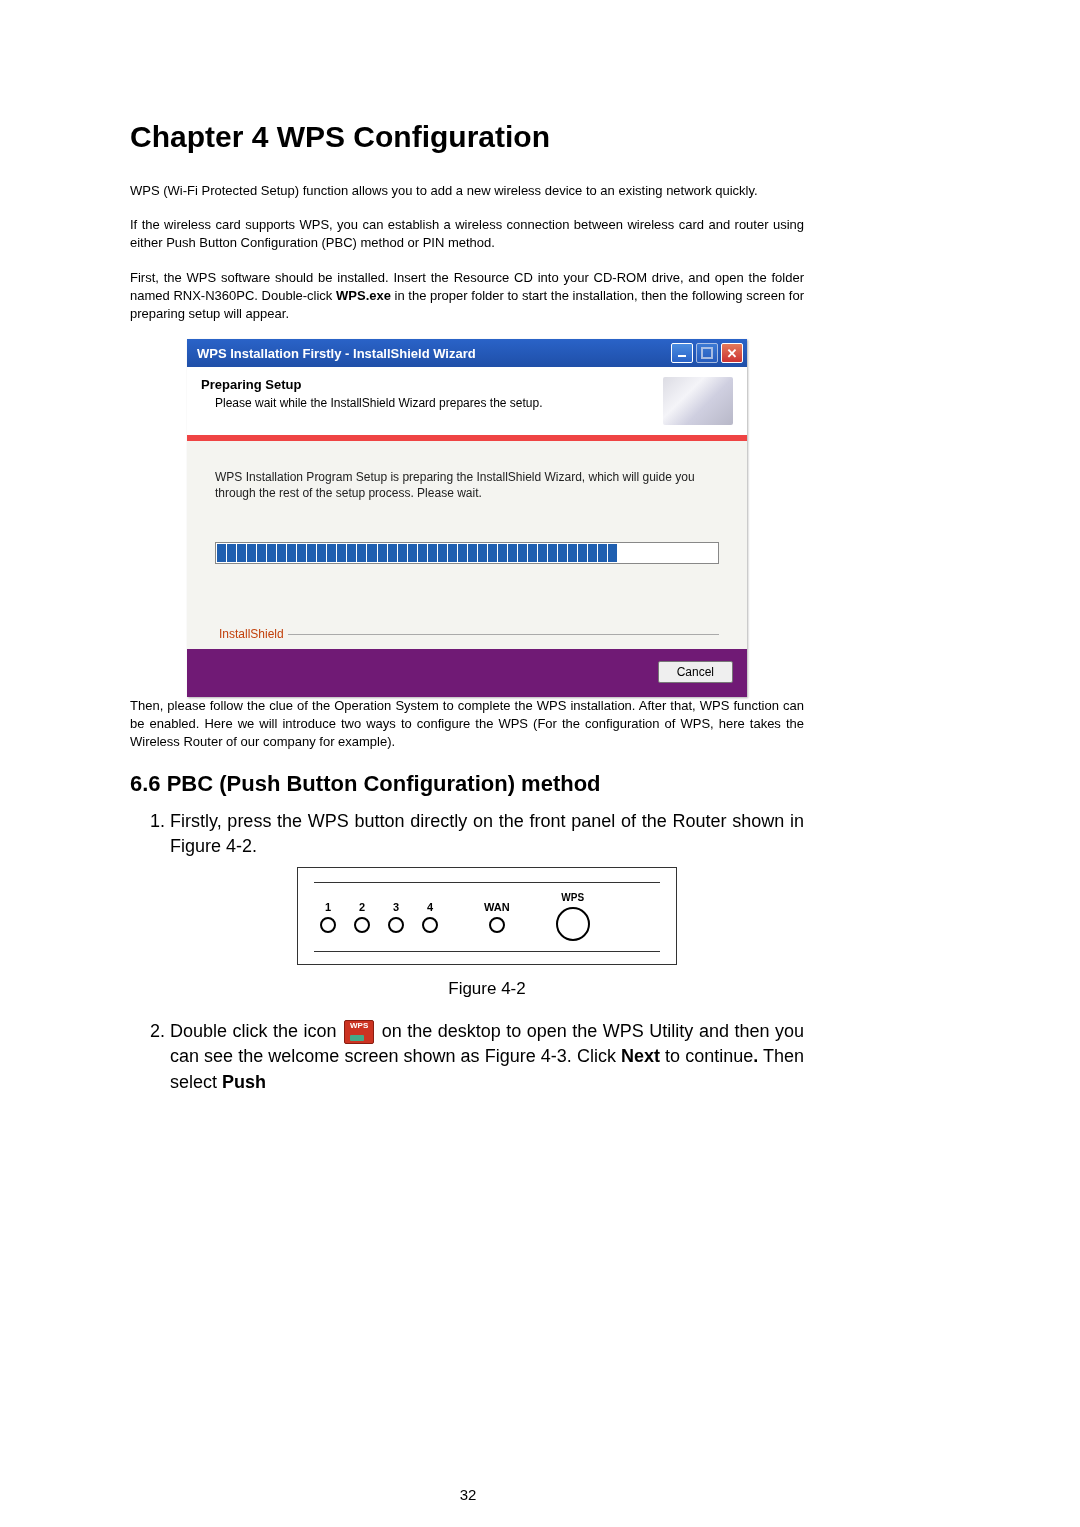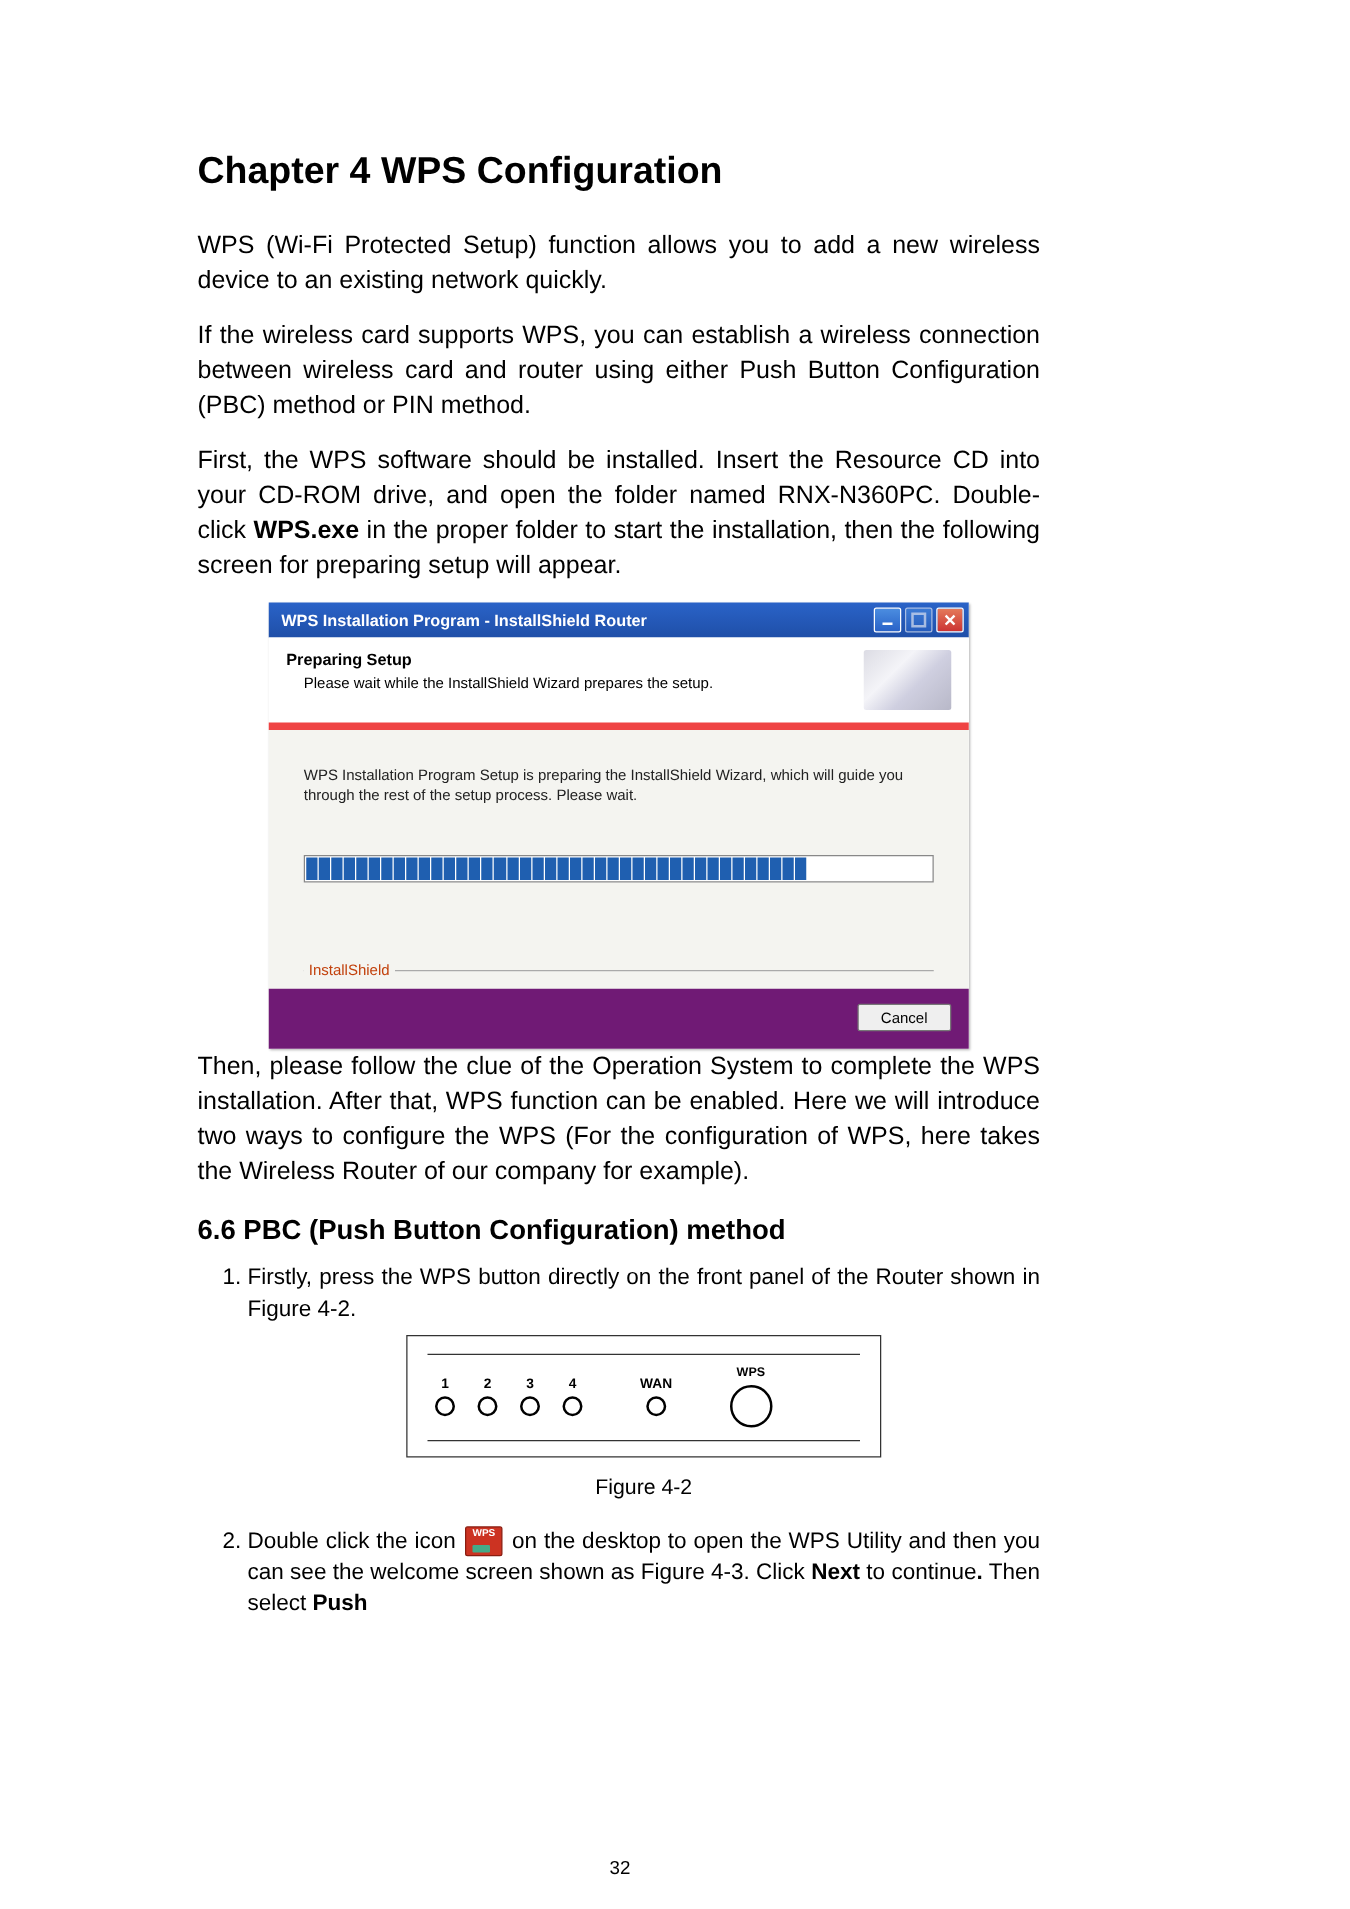--- a/index.html
+++ b/index.html
@@ -8,29 +8,28 @@
     background: #fff;
     font-family: Arial, Helvetica, sans-serif;
     color: #000;
   }
   .page {
     width: 920px;
     min-height: 1527px;
     box-sizing: border-box;
     padding: 120px 116px 60px 130px;
     position: relative;
-    margin-left: 28px;
   }
   .chapter-title {
     font-size: 30px;
     font-weight: bold;
     margin: 0 0 28px 0;
   }
   .para {
-    font-size: 20px;
+    font-size: 13px;
     line-height: 1.4;
     text-align: justify;
     margin: 0 0 16px 0;
   }
   .section-title {
     font-size: 22px;
     font-weight: bold;
     margin: 20px 0 12px 0;
   }
   .bold { font-weight: bold; }
@@ -217,21 +216,21 @@
   <h1 class="chapter-title">Chapter 4  WPS Configuration</h1>
 
   <p class="para">WPS (Wi-Fi Protected Setup) function allows you to add a new wireless device to an existing network quickly.</p>
   <p class="para">If the wireless card supports WPS, you can establish a wireless connection between wireless card and router using either Push Button Configuration (PBC) method or PIN method.</p>
   <p class="para">
     <span>First, the WPS software should be installed. Insert the Resource CD into your CD-ROM drive, and open the folder named RNX-N360PC. Double-click </span><span class="bold">WPS.exe</span><span> in the proper folder to start the installation, then the following screen for preparing setup will appear.</span>
   </p>
 
   <div class="wizard-wrap">
     <div class="wiz-titlebar">
-      <span class="title">WPS Installation Program - InstallShield Router</span>
+      <span class="title">WPS Installation Firstly - InstallShield Wizard</span>
       <span class="wiz-btn min">
           <span class="bar"></span>
         </span>
       <span class="wiz-btn max">
           <span class="sq"></span>
         </span>
       <span class="wiz-btn cls">
           <span class="x">✕</span>
         </span>
     </div>

